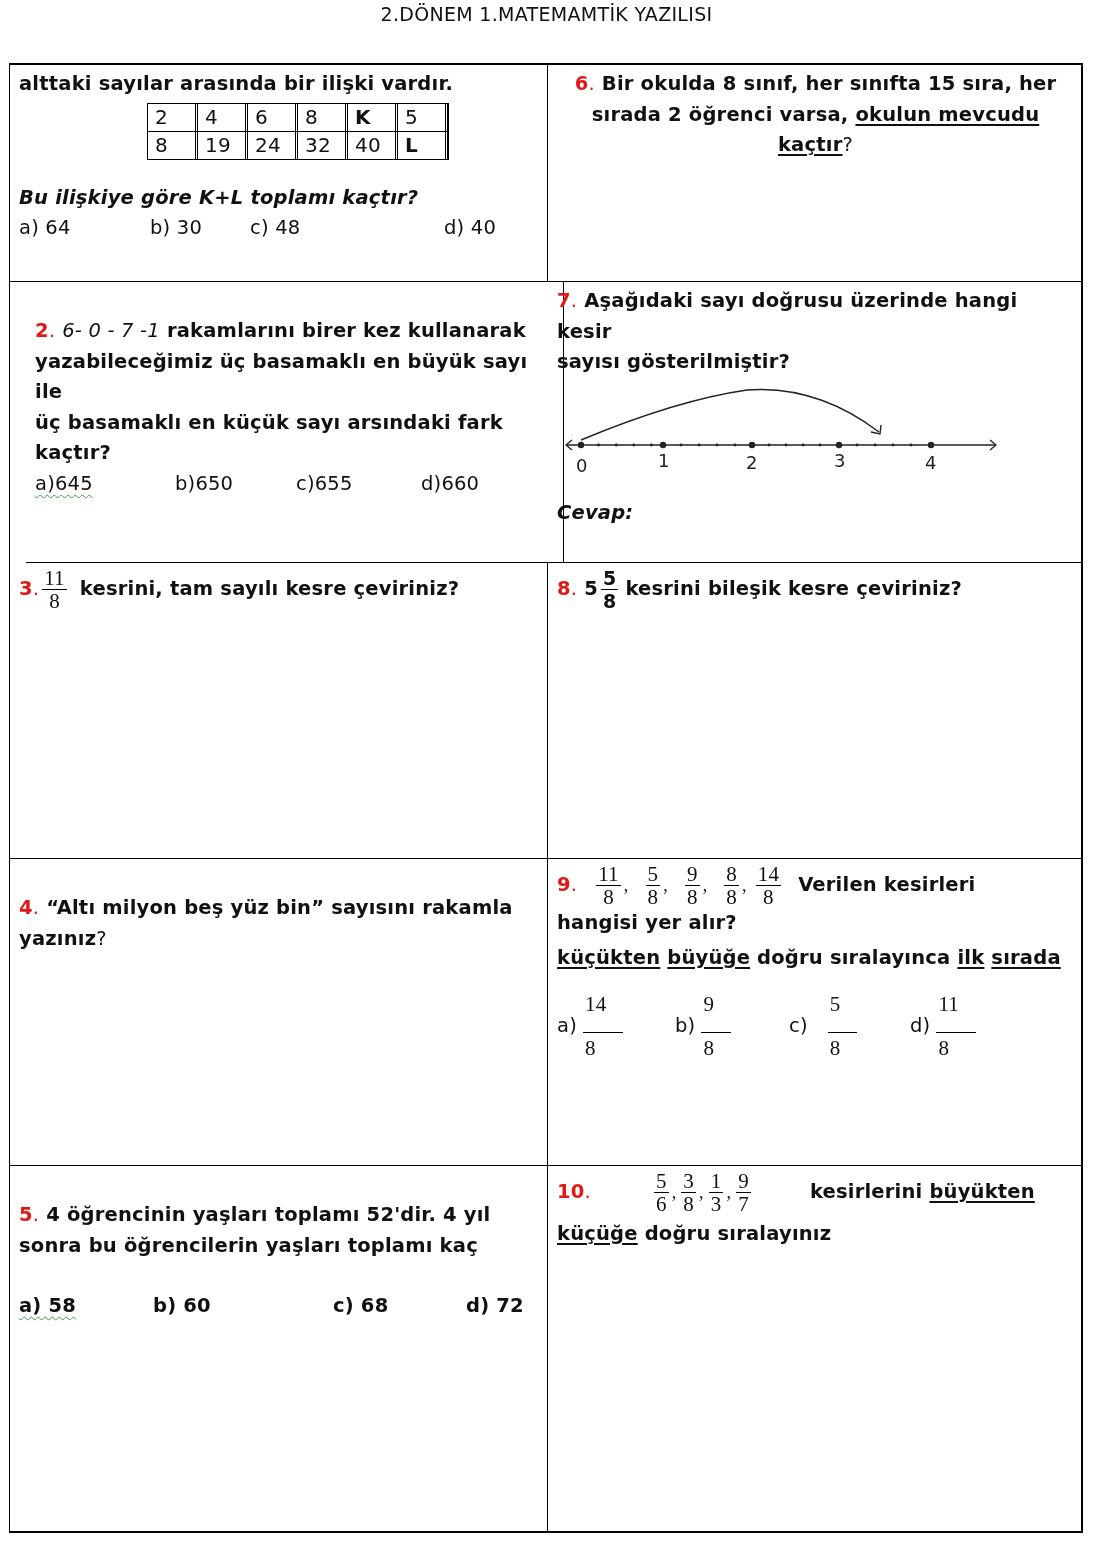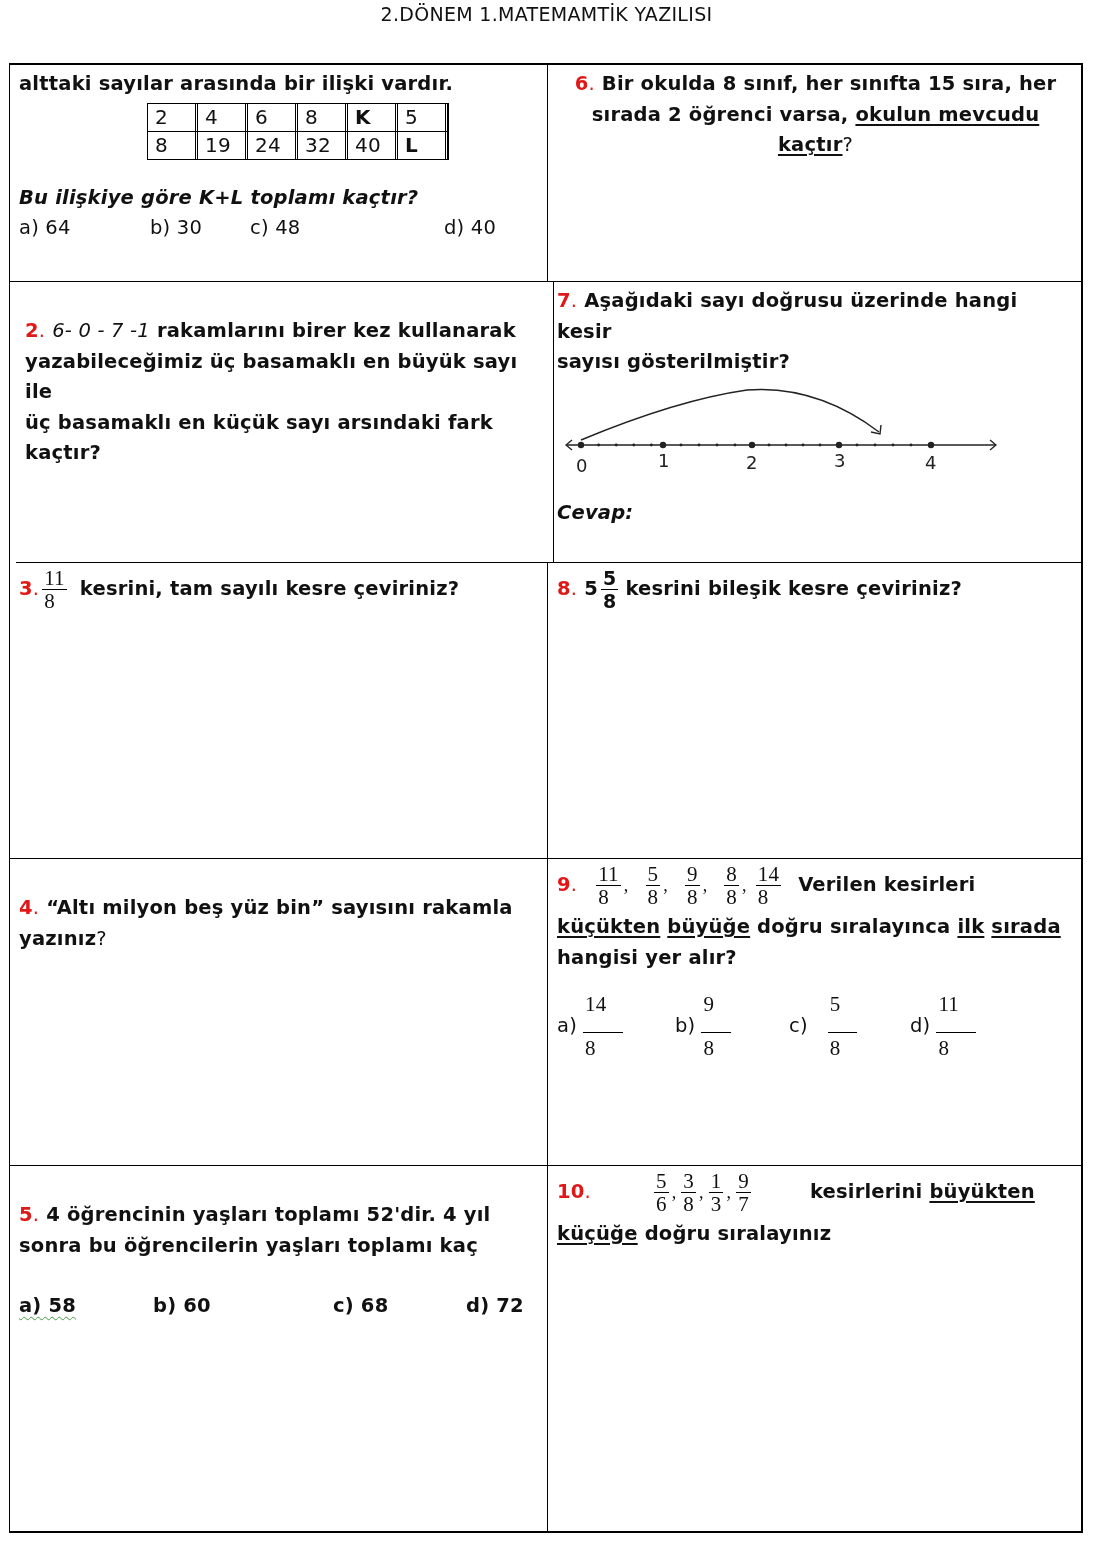--- a/index.html
+++ b/index.html
@@ -25,21 +25,21 @@
   }
   .cell.right { border-right: none; }
   .cell.last { border-bottom: none; }
   .qn { color: #e01818; font-weight: bold; }
   .qn-dot { color: #e01818; font-weight: normal; }
   .normal { font-weight: normal; }
   .ital { font-style: italic; }
   .u { text-decoration: underline; text-underline-offset: 3px; text-decoration-thickness: 2px; }
   .squig { text-decoration: underline wavy #4a9a4a; text-decoration-thickness: 1px; text-underline-offset: 4px; }
   .frac {
-    display: inline-flex; flex-direction: column; align-items: flex-start; vertical-align: middle;
+    display: inline-flex; flex-direction: column; align-items: center; vertical-align: middle;
     font-family: "Liberation Serif", serif; font-weight: normal; font-size: 21px; line-height: 22px;
     margin: 0 3px;
   }
   .frac .num { padding: 0 2px; }
   .frac .bar { width: 100%; height: 1px; background: #000; }
   .frac .den { padding: 0 2px; }
   .frac.sans { font-family: "DejaVu Sans", sans-serif; font-weight: bold; font-size: 19px; }
   .comma { font-family: "Liberation Serif", serif; font-weight: normal; font-size: 18px; vertical-align: middle; margin-right: 14px; }
   table.rel {
     border-collapse: separate; border-spacing: 0; margin-left: 128px; margin-top: 3px;
@@ -94,25 +94,31 @@
       <span style="width:194px;">c) 48</span>
       <span>d) 40</span>
     </div>
   </div>
 
   <div class="cell right" style="left:538px;top:0;width:535px;height:217px;text-align:center;">
     <div><span class="qn">6</span><span class="qn-dot">.</span> <span>Bir okulda 8 sınıf,  her sınıfta 15 sıra, her</span></div>
     <div><span>sırada 2 öğrenci varsa, </span><span class="u">okulun mevcudu kaçtır</span><span class="normal">?</span></div>
   </div>
 
-  <div class="cell" style="left:6px;top:217px;width:538px;height:281px;padding-top:34px;">
+  <div class="cell" style="left:16px;top:217px;width:538px;height:281px;padding-top:34px;">
     <div><span class="qn">2</span><span class="qn-dot">.</span> <span class="ital normal">6- 0 - 7 -1</span><span> rakamlarını birer kez kullanarak</span></div>
     <div>yazabileceğimiz üç basamaklı en büyük sayı ile</div>
     <div>üç basamaklı en küçük sayı arsındaki fark</div>
     <div>kaçtır?</div>
+    <div class="opts">
+      <span style="width:140px;" class="squig">a)645</span>
+      <span style="width:121px;">b)650</span>
+      <span style="width:125px;">c)655</span>
+      <span>d)660</span>
+    </div>
   </div>
 
   <div class="cell right" style="left:538px;top:217px;width:535px;height:281px;">
     <div><span class="qn">7</span><span class="qn-dot">.</span> <span>Aşağıdaki sayı doğrusu üzerinde hangi kesir</span></div>
     <div>sayısı gösterilmiştir?</div>
     <svg class="numline" width="450" height="100" viewBox="0 0 450 100">
       <path d="M24 60 Q 120 20 190 10 Q 260 5 322 52" fill="none" stroke="#222" stroke-width="1.4"></path>
       <path d="M314 52 L323 54 L324 45" fill="none" stroke="#222" stroke-width="1.4"></path>
       <line x1="10" y1="65" x2="438" y2="65" stroke="#222" stroke-width="1.6"></line>
       <path d="M15 60 L9 65 L15 70" fill="none" stroke="#222" stroke-width="1.3"></path>
@@ -208,22 +214,22 @@
           <span class="den">8</span>
         </span>
         <span class="comma" style="margin-right:6px;">,</span>
       <span class="frac">
           <span class="num">14</span>
           <span class="bar"></span>
           <span class="den">8</span>
         </span>
       <span style="margin-left:14px;">Verilen kesirleri</span>
     </div>
+    <div>hangisi yer alır?</div>
     <div style="margin-top:4px;"><span class="u">küçükten</span> <span class="u">büyüğe</span><span> doğru sıralayınca </span><span class="u">ilk</span> <span class="u">sırada</span></div>
-    <div>hangisi yer alır?</div>
     <div class="opts" style="margin-top:20px;align-items:center;">
       <span style="width:118px;display:flex;align-items:center;">
           <span>a)</span>
           <span class="frac" style="margin-left:6px;"><span class="num">14</span><span class="bar"></span><span class="den">8</span></span>
         </span>
       <span style="width:114px;display:flex;align-items:center;">
           <span>b)</span>
           <span class="frac" style="margin-left:6px;"><span class="num">9</span><span class="bar"></span><span class="den">8</span></span>
         </span>
       <span style="width:121px;display:flex;align-items:center;">

